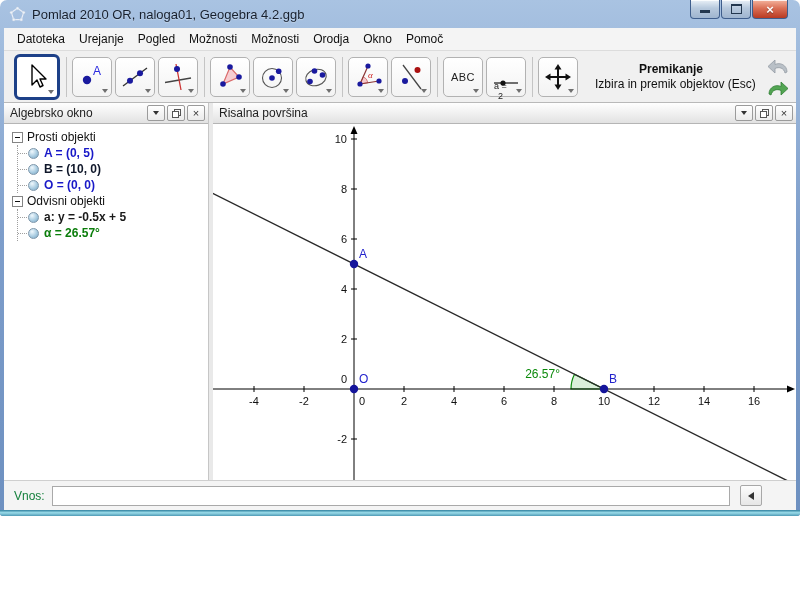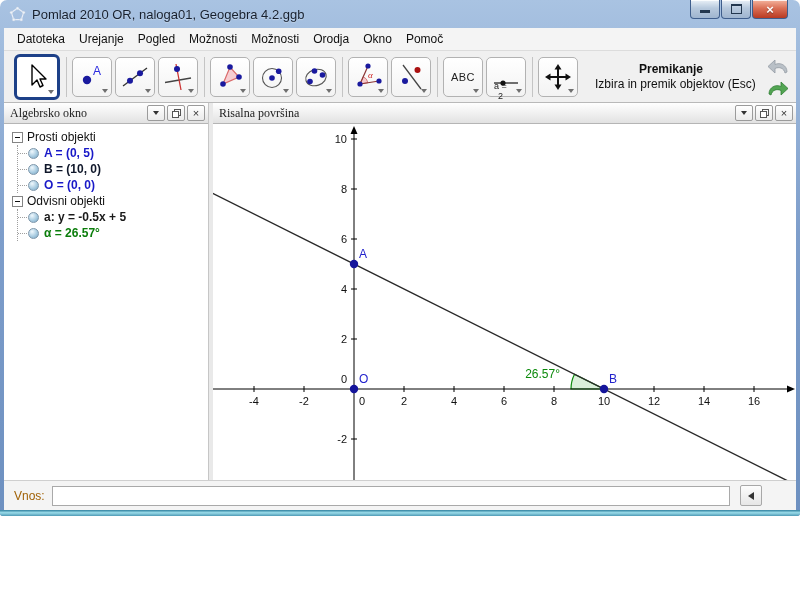--- a/index.html
+++ b/index.html
@@ -32,40 +32,40 @@
   .tool-info{margin-left:14px;font-size:12px;color:#111;line-height:15px;}
   .tool-info .name{font-weight:bold;padding-left:44px;}
   .undo-redo{position:absolute;right:5px;top:5px;display:flex;flex-direction:column;gap:2px;}
   .ur-btn{width:26px;height:20px;background:transparent;border:none;display:flex;align-items:center;justify-content:center;padding:0;}
   
   .main{flex:1;display:flex;background:#e9e9e9;overflow:hidden;}
   .algebra-panel{width:204px;background:#fff;border-right:1px solid #c6c6c6;display:flex;flex-direction:column;flex:0 0 auto;}
   .splitter{width:4px;background:#e9e9e9;flex:0 0 auto;}
   .graphics-panel{flex:1;background:#fff;display:flex;flex-direction:column;overflow:hidden;}
   .panel-header{height:20px;background:linear-gradient(#ffffff,#e2e2e2);border-bottom:1px solid #b5b5b5;display:flex;align-items:center;padding:0 3px 0 6px;font-size:12px;color:#222;flex:0 0 auto;}
-  .panel-title{flex:1;white-space:nowrap;overflow:hidden;font-family:Liberation Serif, serif;}
+  .panel-title{flex:1;white-space:nowrap;overflow:hidden;}
   .ph-btn{width:16px;height:14px;border:1px solid #9b9b9b;border-radius:2px;background:linear-gradient(#ffffff,#ebebeb);margin-left:2px;display:flex;align-items:center;justify-content:center;font-size:9px;color:#333;line-height:1;flex:0 0 auto;}
   .ph-btn .tri{width:0;height:0;border-left:3px solid transparent;border-right:3px solid transparent;border-top:4px solid #333;}
   .ph-btn.close-x{font-size:11px;}
   
   .tree{flex:1;overflow:hidden;padding:5px 0 0 8px;font-size:12px;color:#111;}
   .tree-node{display:flex;align-items:center;height:16px;}
   .expand-box{width:9px;height:9px;border:1px solid #848484;background:#fff;display:flex;align-items:center;justify-content:center;margin-right:4px;flex:0 0 auto;}
   .expand-box .minus{width:5px;height:1px;background:#111;}
   .tree-items{margin-left:5px;border-left:1px dotted #9f9f9f;}
   .tree-item{display:flex;align-items:center;height:16px;}
   .dash{width:9px;border-top:1px dotted #9f9f9f;height:0;flex:0 0 auto;}
   .marble{width:11px;height:11px;border-radius:50%;background:radial-gradient(circle at 35% 30%,#f0f8fd,#a9cce1 55%,#79a6c4);border:1px solid #7e97ab;margin:0 5px 0 1px;flex:0 0 auto;box-sizing:border-box;}
   .item-text{font-weight:bold;white-space:nowrap;}
   
   .graph-body{flex:1;position:relative;overflow:hidden;background:#fff;}
   .graph-body svg{position:absolute;left:0;top:0;}
   
   .inputbar{height:29px;background:#f4f4f4;border-top:1px solid #cfcfcf;display:flex;align-items:center;padding:0 34px 0 10px;gap:7px;flex:0 0 auto;}
-  .input-label{font-size:12px;color:#a16207;flex:0 0 auto;}
+  .input-label{font-size:12px;color:#15803d;flex:0 0 auto;}
   .input-field{flex:1;height:18px;border:1px solid #a9a9a9;background:#fff;font-size:12px;padding:0 3px;font-family:"Liberation Sans",sans-serif;}
   .help-btn{width:20px;height:19px;border:1px solid #a8a8a8;border-radius:2px;background:linear-gradient(#fdfdfd,#e6e6e6);display:flex;align-items:center;justify-content:center;margin-left:3px;flex:0 0 auto;}
   .help-tri{width:0;height:0;border-top:4px solid transparent;border-bottom:4px solid transparent;border-right:6px solid #333;}
 </style>
 </head>
 <body>
 
 <div class="window">
 
   <div class="titlebar">

